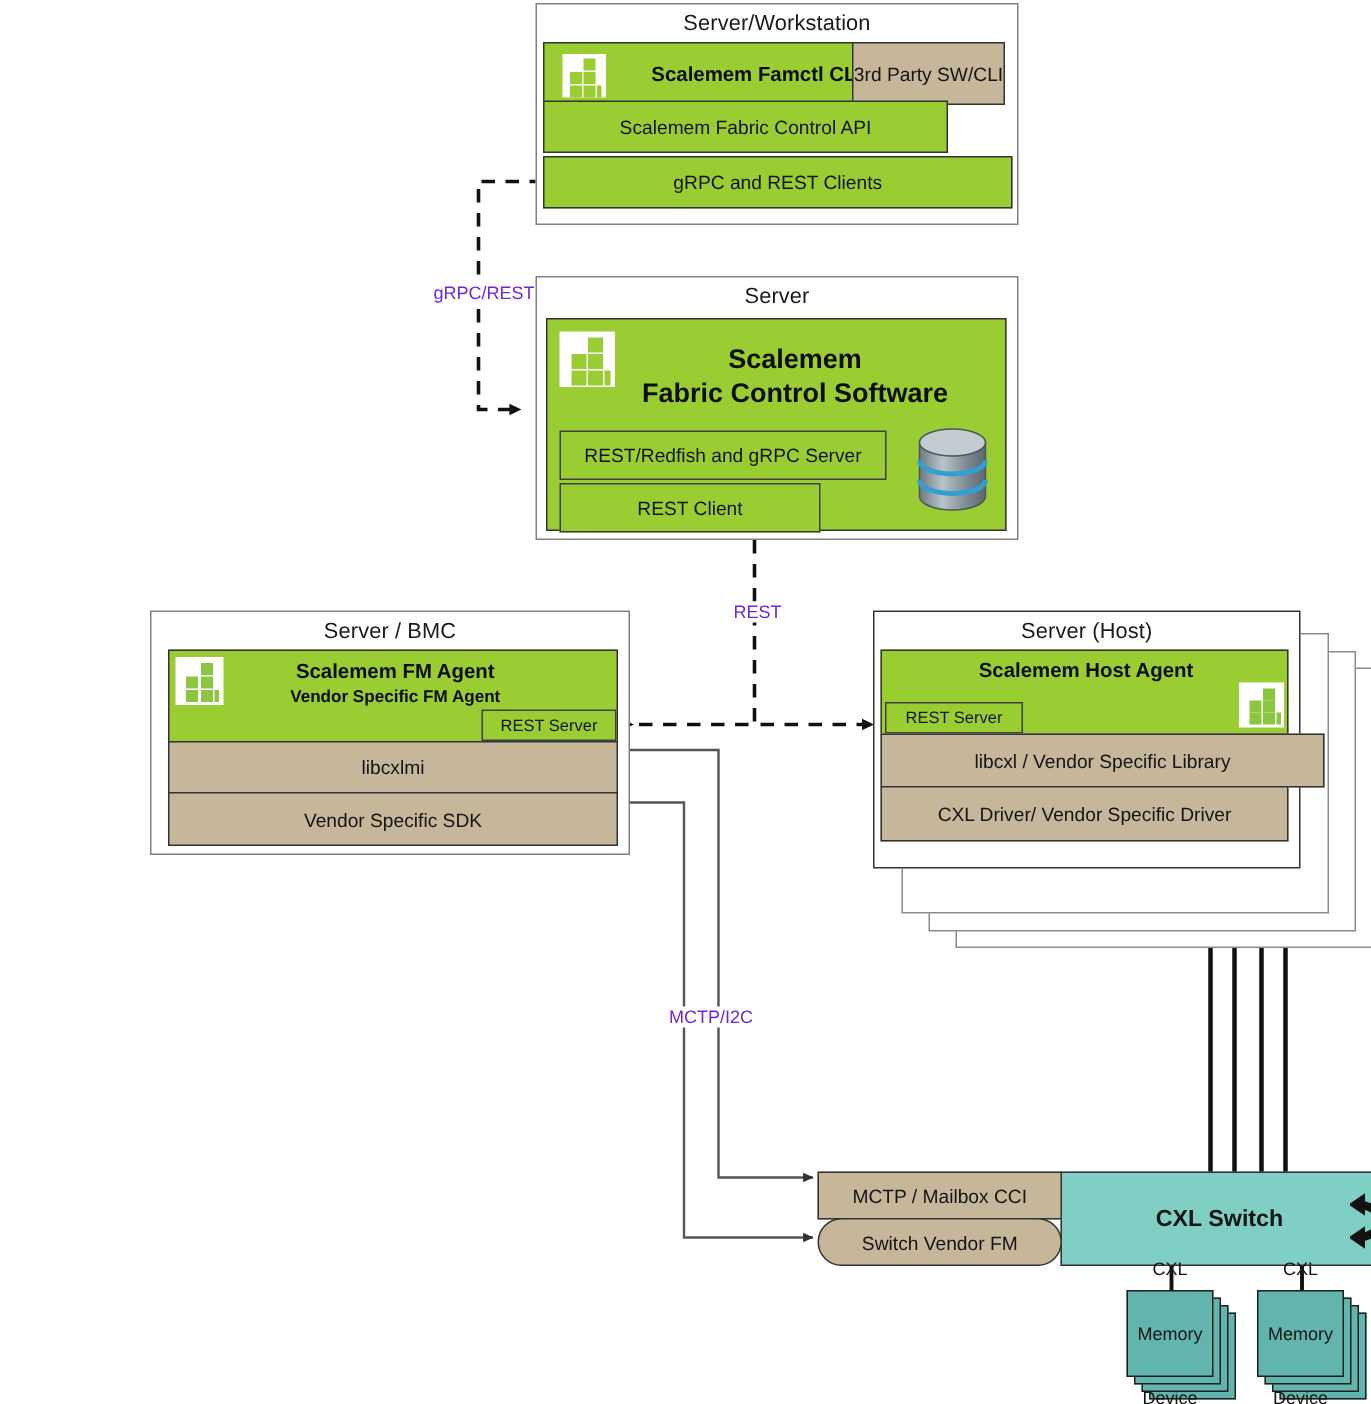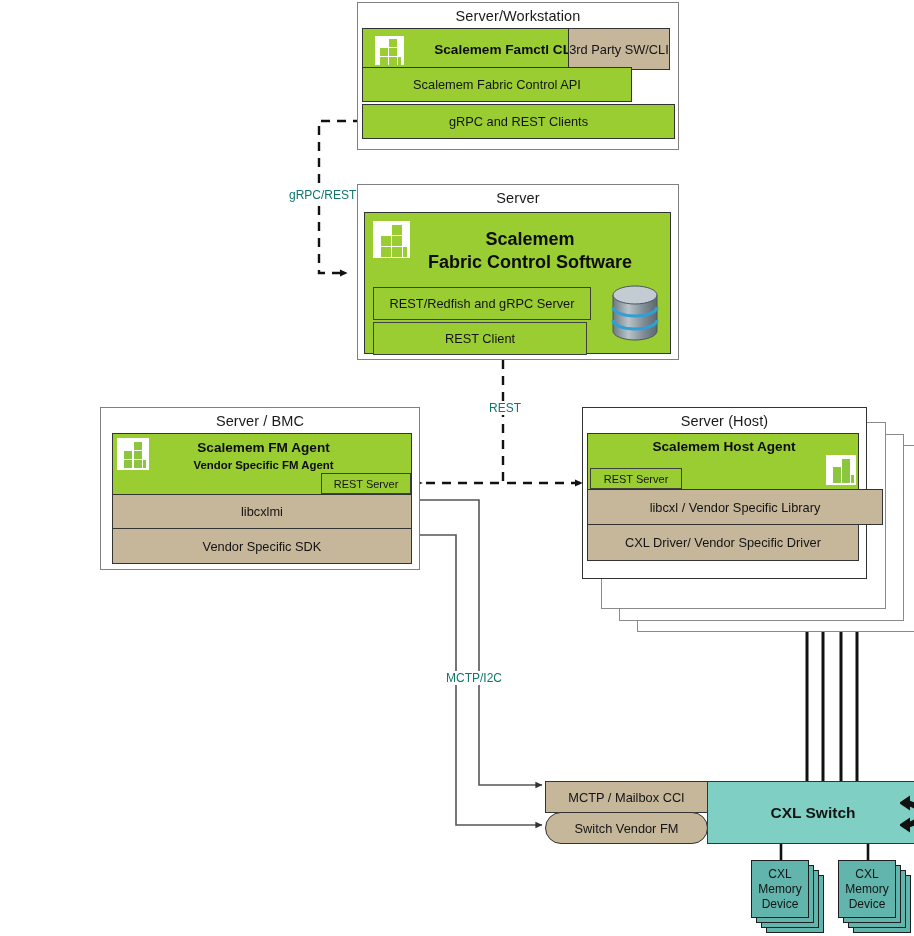--- a/index.html
+++ b/index.html
@@ -17,39 +17,39 @@
 
   
   .stack-copy{background:#ffffff;border:1px solid #8a8a8a;}
 
   
   .green{background:#9acd32;border:1px solid #3f3f3f;}
   .green-strong{background:#9acd32;border:1.6px solid #333333;}
   .tan-strong{background:#c6b79b;border:1.6px solid #333333;}
   
   .teal{background:#7fcfc4;border:1.6px solid #333333;}
-  .teal-dev{background:#62b5ac;border:1.5px solid #1f1f1f;}
+  .teal-dev{background:#62b5ac;border:1.5px solid #1f1f1f;gap:28px;}
 
   .ctr{display:flex;align-items:center;justify-content:center;text-align:center;}
   .t13{font-size:12.8px;color:#141414;}
   .t12{font-size:12px;color:#141414;}
   .t11{font-size:11px;color:#141414;}
   .b14{font-size:13.6px;font-weight:bold;color:#0d0d0d;}
   .b16{font-size:18px;font-weight:bold;color:#0d0d0d;line-height:1.3;text-align:right;}
   .b12{font-size:11.4px;font-weight:bold;color:#0d0d0d;}
   .t15{font-size:15px;color:#141414;font-weight:bold;}
 
   
   .logo{position:absolute;background:#ffffff;}
   .logo i{position:absolute;display:block;background:#9acd32;}
   .logo.inv{background:#ffffff;}
   .logo.inv i{background:#8cc63e;}
 
   
-  .conn-label{position:absolute;font-size:12px;color:#0f766e;background:#ffffff;padding:0 2px;white-space:nowrap;}
+  .conn-label{position:absolute;font-size:12px;color:#6d28d9;background:#ffffff;padding:0 2px;white-space:nowrap;}
 
   svg.lines{position:absolute;left:0;top:0;width:914px;height:936px;overflow:visible;pointer-events:none;}
 
   .dbico{position:absolute;}
 </style>
 </head>
 <body>
 
 <div id="canvas">
 
@@ -155,21 +155,21 @@
         <path d="M5,12 L5,48 a22,9 0 0 0 44,0 L49,12 z" fill="url(#dbg)" stroke="#4b565d" stroke-width="1"></path>
         <ellipse cx="27" cy="12" rx="22" ry="9" fill="#c3ccd2" stroke="#4b565d" stroke-width="1"></ellipse>
         <path d="M5,24 a22,9 0 0 0 44,0" fill="none" stroke="#2f9fd6" stroke-width="3.2"></path>
         <path d="M5,37 a22,9 0 0 0 44,0" fill="none" stroke="#2f9fd6" stroke-width="3.2"></path>
       </svg>
     </div>
 
     <div class="abs green ctr" style="left:8px;top:74px;width:218px;height:33px;">
       <span class="t13">REST/Redfish and gRPC Server</span>
     </div>
-    <div class="abs green ctr" style="left:8px;top:109px;width:214px;height:33px;">
+    <div class="abs green ctr" style="left:8px;top:109px;width:174px;height:33px;">
       <span class="t13">REST Client</span>
     </div>
   </div>
 
   <div class="conn-label" style="left:443px;top:401px;">REST</div>
 
   <div class="abs container-box" style="left:56px;top:407px;width:320px;height:163px;">
     <div class="container-title">Server / BMC</div>
   </div>
 

